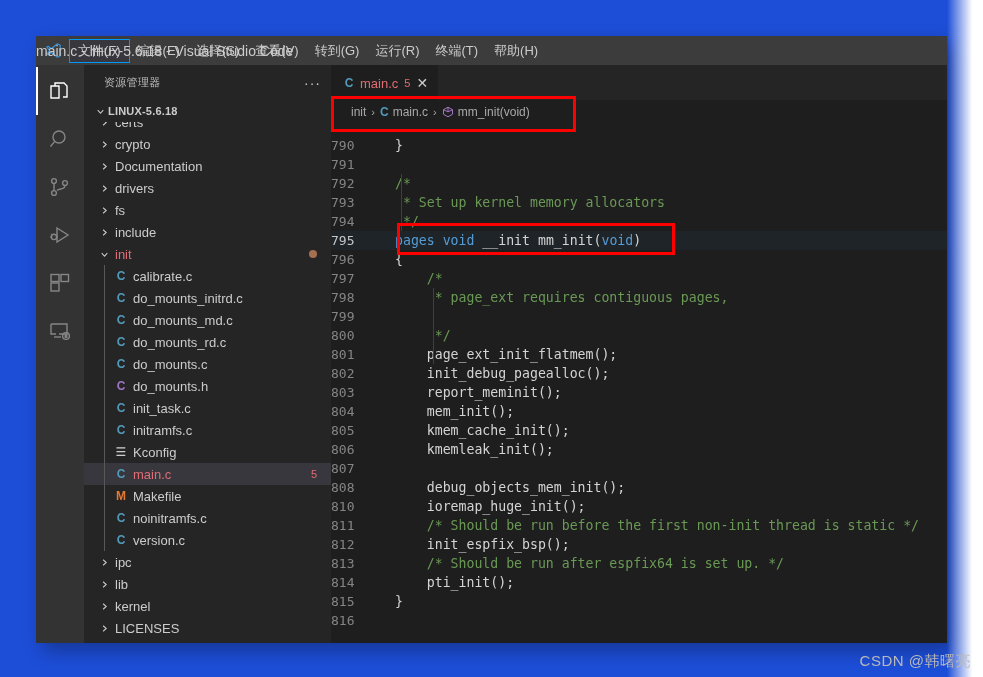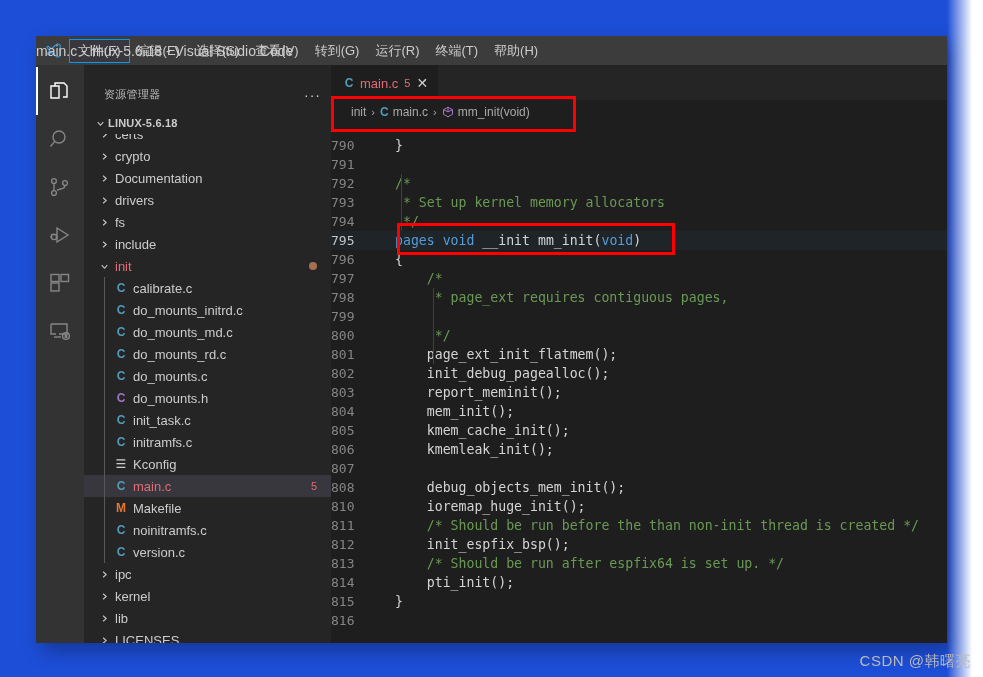--- a/index.html
+++ b/index.html
@@ -85,21 +85,21 @@
   
   .sidebar {
     width: 247px; min-width: 247px;
     background: #252526;
     display: flex; flex-direction: column;
     overflow: hidden;
   }
   .sidebar-header {
     height: 35px; min-height: 35px;
     display: flex; align-items: center;
-    padding: 12px 10px 0 20px;
+    padding: 0 10px 0 20px;
     color: #bbbbbb;
     font-size: 11px;
     letter-spacing: 0.3px;
   }
   .sidebar-header .hdr-title { flex: 1; }
   .dots { color: #cccccc; font-size: 14px; letter-spacing: 1px; cursor: pointer; }
   .section-title {
     height: 22px; min-height: 22px;
     display: flex; align-items: center;
     font-size: 11px; font-weight: bold;
@@ -497,30 +497,30 @@
                 </span>
                 <span class="label">ipc</span>
               </div>
               <div class="row">
                 <span class="indent" style="width: 12px;"></span>
                 <span class="chev">
                   <svg width="11" height="11" viewBox="0 0 16 16" fill="none" stroke="currentColor" stroke-width="1.5">
                     <path d="M6 4 L10.5 8 L6 12"></path>
                   </svg>
                 </span>
+                <span class="label">lib</span>
+              </div>
+              <div class="row">
+                <span class="indent" style="width: 12px;"></span>
+                <span class="chev">
+                  <svg width="11" height="11" viewBox="0 0 16 16" fill="none" stroke="currentColor" stroke-width="1.5">
+                    <path d="M6 4 L10.5 8 L6 12"></path>
+                  </svg>
+                </span>
                 <span class="label">kernel</span>
-              </div>
-              <div class="row">
-                <span class="indent" style="width: 12px;"></span>
-                <span class="chev">
-                  <svg width="11" height="11" viewBox="0 0 16 16" fill="none" stroke="currentColor" stroke-width="1.5">
-                    <path d="M6 4 L10.5 8 L6 12"></path>
-                  </svg>
-                </span>
-                <span class="label">lib</span>
               </div>
               <div class="row">
                 <span class="indent" style="width: 12px;"></span>
                 <span class="chev">
                   <svg width="11" height="11" viewBox="0 0 16 16" fill="none" stroke="currentColor" stroke-width="1.5">
                     <path d="M6 4 L10.5 8 L6 12"></path>
                   </svg>
                 </span>
                 <span class="label">LICENSES</span>
               </div>
@@ -576,21 +576,21 @@
               <div class="cline"><span class="lnum">800</span><span class="ctext"><span class="tok-cm">     */</span></span><span class="vguide" style="left: 102px;"></span></div>
               <div class="cline"><span class="lnum">801</span><span class="ctext"><span class="tok-pn">    page_ext_init_flatmem();</span></span><span class="vguide" style="left: 102px;"></span></div>
               <div class="cline"><span class="lnum">802</span><span class="ctext"><span class="tok-pn">    init_debug_pagealloc();</span></span></div>
               <div class="cline"><span class="lnum">803</span><span class="ctext"><span class="tok-pn">    report_meminit();</span></span></div>
               <div class="cline"><span class="lnum">804</span><span class="ctext"><span class="tok-pn">    mem_init();</span></span></div>
               <div class="cline"><span class="lnum">805</span><span class="ctext"><span class="tok-pn">    kmem_cache_init();</span></span></div>
               <div class="cline"><span class="lnum">806</span><span class="ctext"><span class="tok-pn">    kmemleak_init();</span></span></div>
               <div class="cline"><span class="lnum">807</span></div>
               <div class="cline"><span class="lnum">808</span><span class="ctext"><span class="tok-pn">    debug_objects_mem_init();</span></span></div>
               <div class="cline"><span class="lnum">810</span><span class="ctext"><span class="tok-pn">    ioremap_huge_init();</span></span></div>
-              <div class="cline"><span class="lnum">811</span><span class="ctext"><span class="tok-cm">    /* Should be run before the than non-init thread is created */</span></span></div>
+              <div class="cline"><span class="lnum">811</span><span class="ctext"><span class="tok-cm">    /* Should be run before the first non-init thread is static */</span></span></div>
               <div class="cline"><span class="lnum">812</span><span class="ctext"><span class="tok-pn">    init_espfix_bsp();</span></span></div>
               <div class="cline"><span class="lnum">813</span><span class="ctext"><span class="tok-cm">    /* Should be run after espfix64 is set up. */</span></span></div>
               <div class="cline"><span class="lnum">814</span><span class="ctext"><span class="tok-pn">    pti_init();</span></span></div>
               <div class="cline"><span class="lnum">815</span><span class="ctext"><span class="tok-pn">}</span></span></div>
               <div class="cline"><span class="lnum">816</span><span class="ctext"><span class="tok-pn"></span></span></div>
             </div>
           <div class="editor-scrollbar"></div>
         </div>
 
         <div class="redbox" style="left:66px; top:158px; width:272px; height:26px;"></div>

